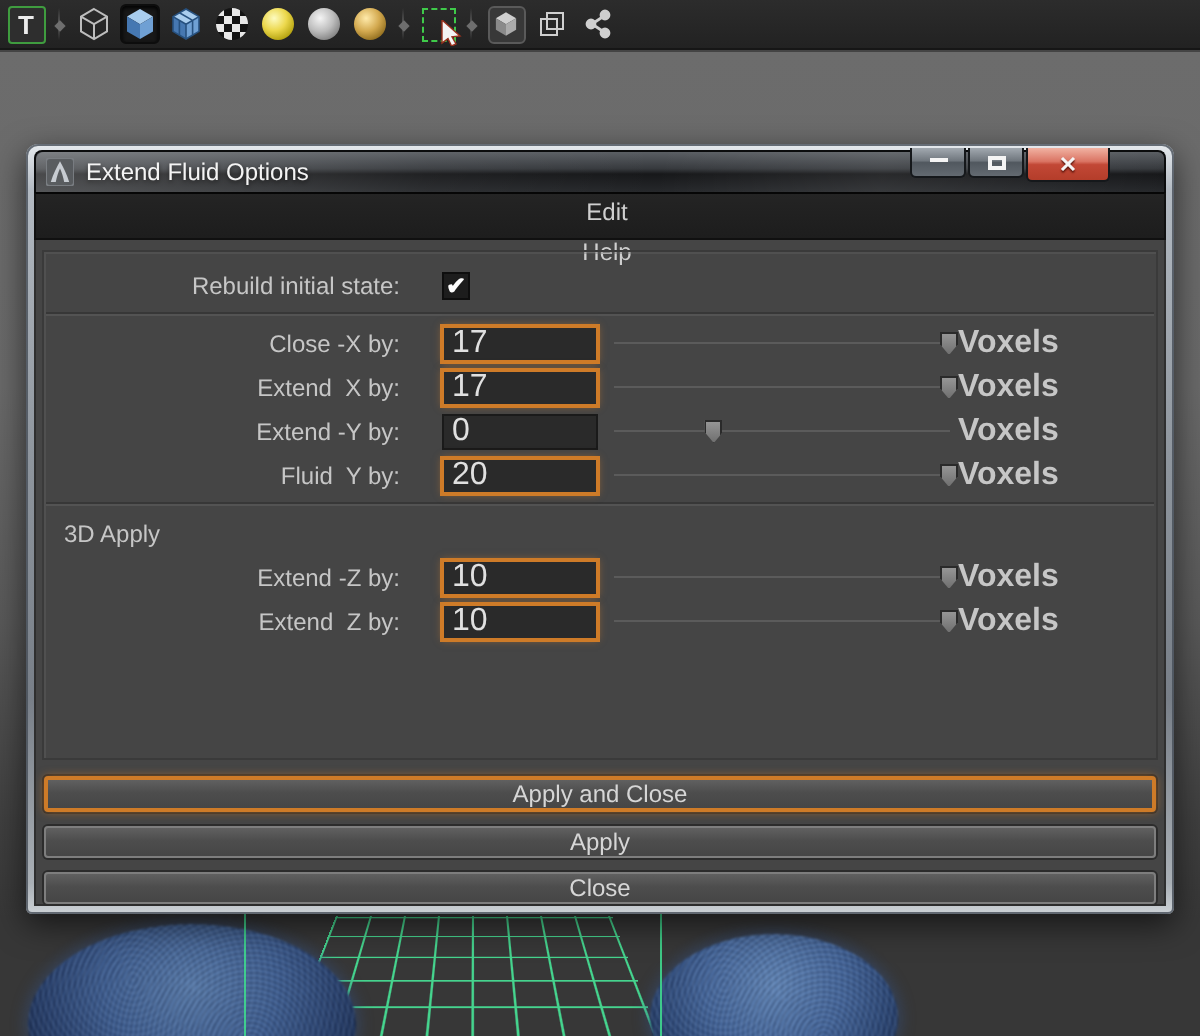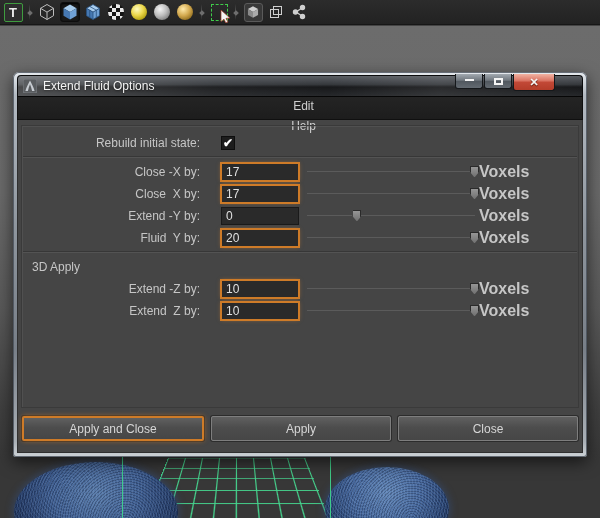--- a/index.html
+++ b/index.html
@@ -89,32 +89,32 @@
     padding-top:6px; }
   .hsep { height:2px; margin:3px 1px; background:linear-gradient(180deg,#373737 50%,#535353 50%); }
 
   .frow { display:flex; align-items:center; height:21px; margin:1px 0; }
   .chk-row { height:20px; }
   .flabel { width:178px; text-align:right; color:#c6c6c6; font-size:12px; margin-right:21px;
     white-space:pre; flex:none; }
   .checkbox { width:14px; height:14px; background:#1d1d1d; border:1px solid #0e0e0e;
     color:#fff; font-size:12px; line-height:12px; text-align:center; font-weight:bold; }
   .finput { width:78px; height:18px; background:#2a2a2a; border:1px solid #1a1a1a; color:#e0e0e0;
-    font-size:12px; padding:0 4px; font-family:"Liberation Sans",sans-serif; flex:none; }
+    font-size:16px; padding:0 4px; font-family:"Liberation Sans",sans-serif; flex:none; }
   .finput.hl { outline:2px solid #ce7b28; outline-offset:-1px; box-shadow:0 0 4px rgba(224,132,40,.55); }
   .fslider { position:relative; width:168px; height:16px; margin-left:8px; flex:none; }
   .track { position:absolute; left:0; right:0; top:7px; height:1px; background:#232323;
     border-bottom:1px solid #5b5b5b; }
   .thumb { position:absolute; top:2px; width:9px; height:12px; margin-left:-5px;
     background:linear-gradient(180deg,#999,#6c6c6c); box-shadow:inset 0 0 0 1px #2a2a2a;
     clip-path:polygon(0 0,100% 0,100% 55%,50% 100%,0 55%); }
   .funit { color:#c6c6c6; font-size:16px; margin-left:4px;font-weight:bold; }
   .section-label { color:#c6c6c6; font-size:12px; padding:4px 0 3px 10px; }
 
-  .button-row { display:flex; gap:7px; padding:0 1px; margin-top:8px; }
+  .button-row { display:flex; gap:7px; padding:0 1px; margin-top:8px;flex-direction:column; }
   .mbtn { flex:1; height:25px; border-radius:2px; color:#d6d6d6; font-size:12px;
     font-family:"Liberation Sans",sans-serif;
     background:linear-gradient(180deg,#606060,#4d4d4d 45%,#464646);
     border:1px solid #7e7e7e; box-shadow:0 0 0 1px #2c2c2c; }
   .mbtn.hl { border:2px solid #ce7b28; box-shadow:0 0 5px rgba(224,132,40,.55), 0 0 0 1px #2c2c2c; }
 </style>
 </head>
 <body>
 
 <div class="stage">
@@ -243,21 +243,21 @@
           <span class="flabel">Close -X by:</span>
           <input class="finput hl" value="17" style="">
           <div class="fslider">
             <div class="track"></div>
             <div class="thumb" style="left: 100%;"></div>
           </div>
           <span class="funit">Voxels</span>
         </div>
 
         <div class="frow">
-          <span class="flabel">Close  X by:</span>
+          <span class="flabel">Extend  X by:</span>
           <input class="finput hl" value="17" style="">
           <div class="fslider">
             <div class="track"></div>
             <div class="thumb" style="left: 100%;"></div>
           </div>
           <span class="funit">Voxels</span>
         </div>
 
         <div class="frow">
           <span class="flabel">Extend -Y by:</span>

